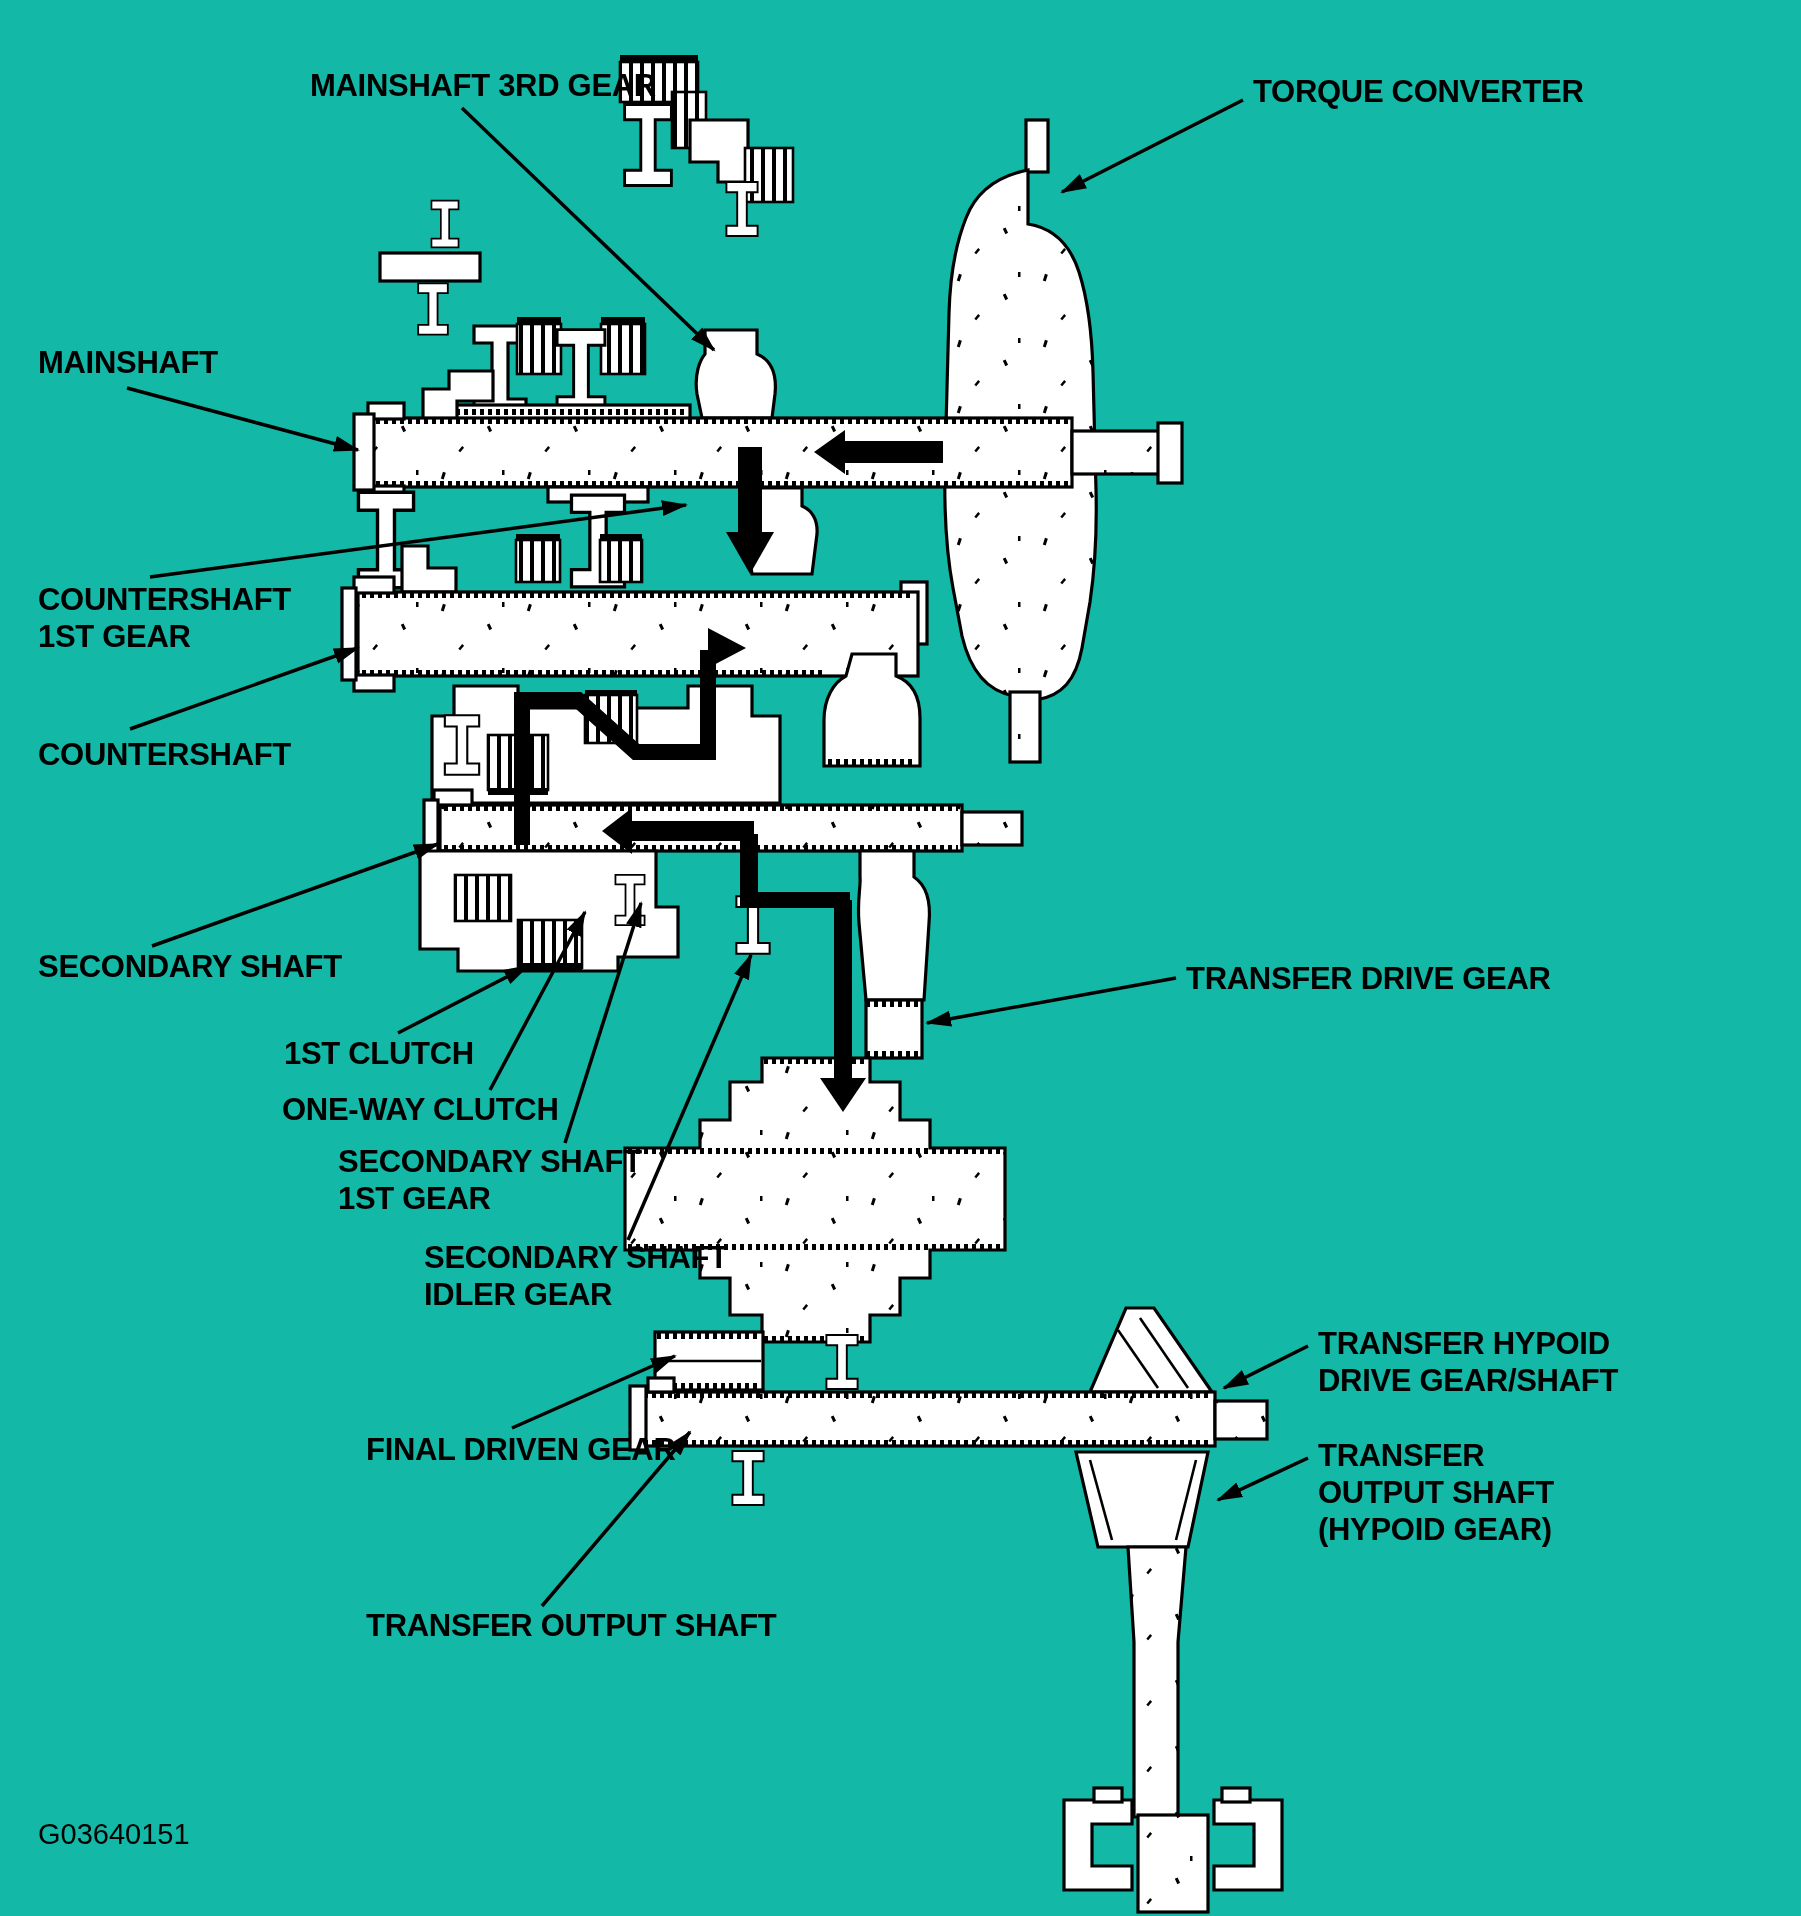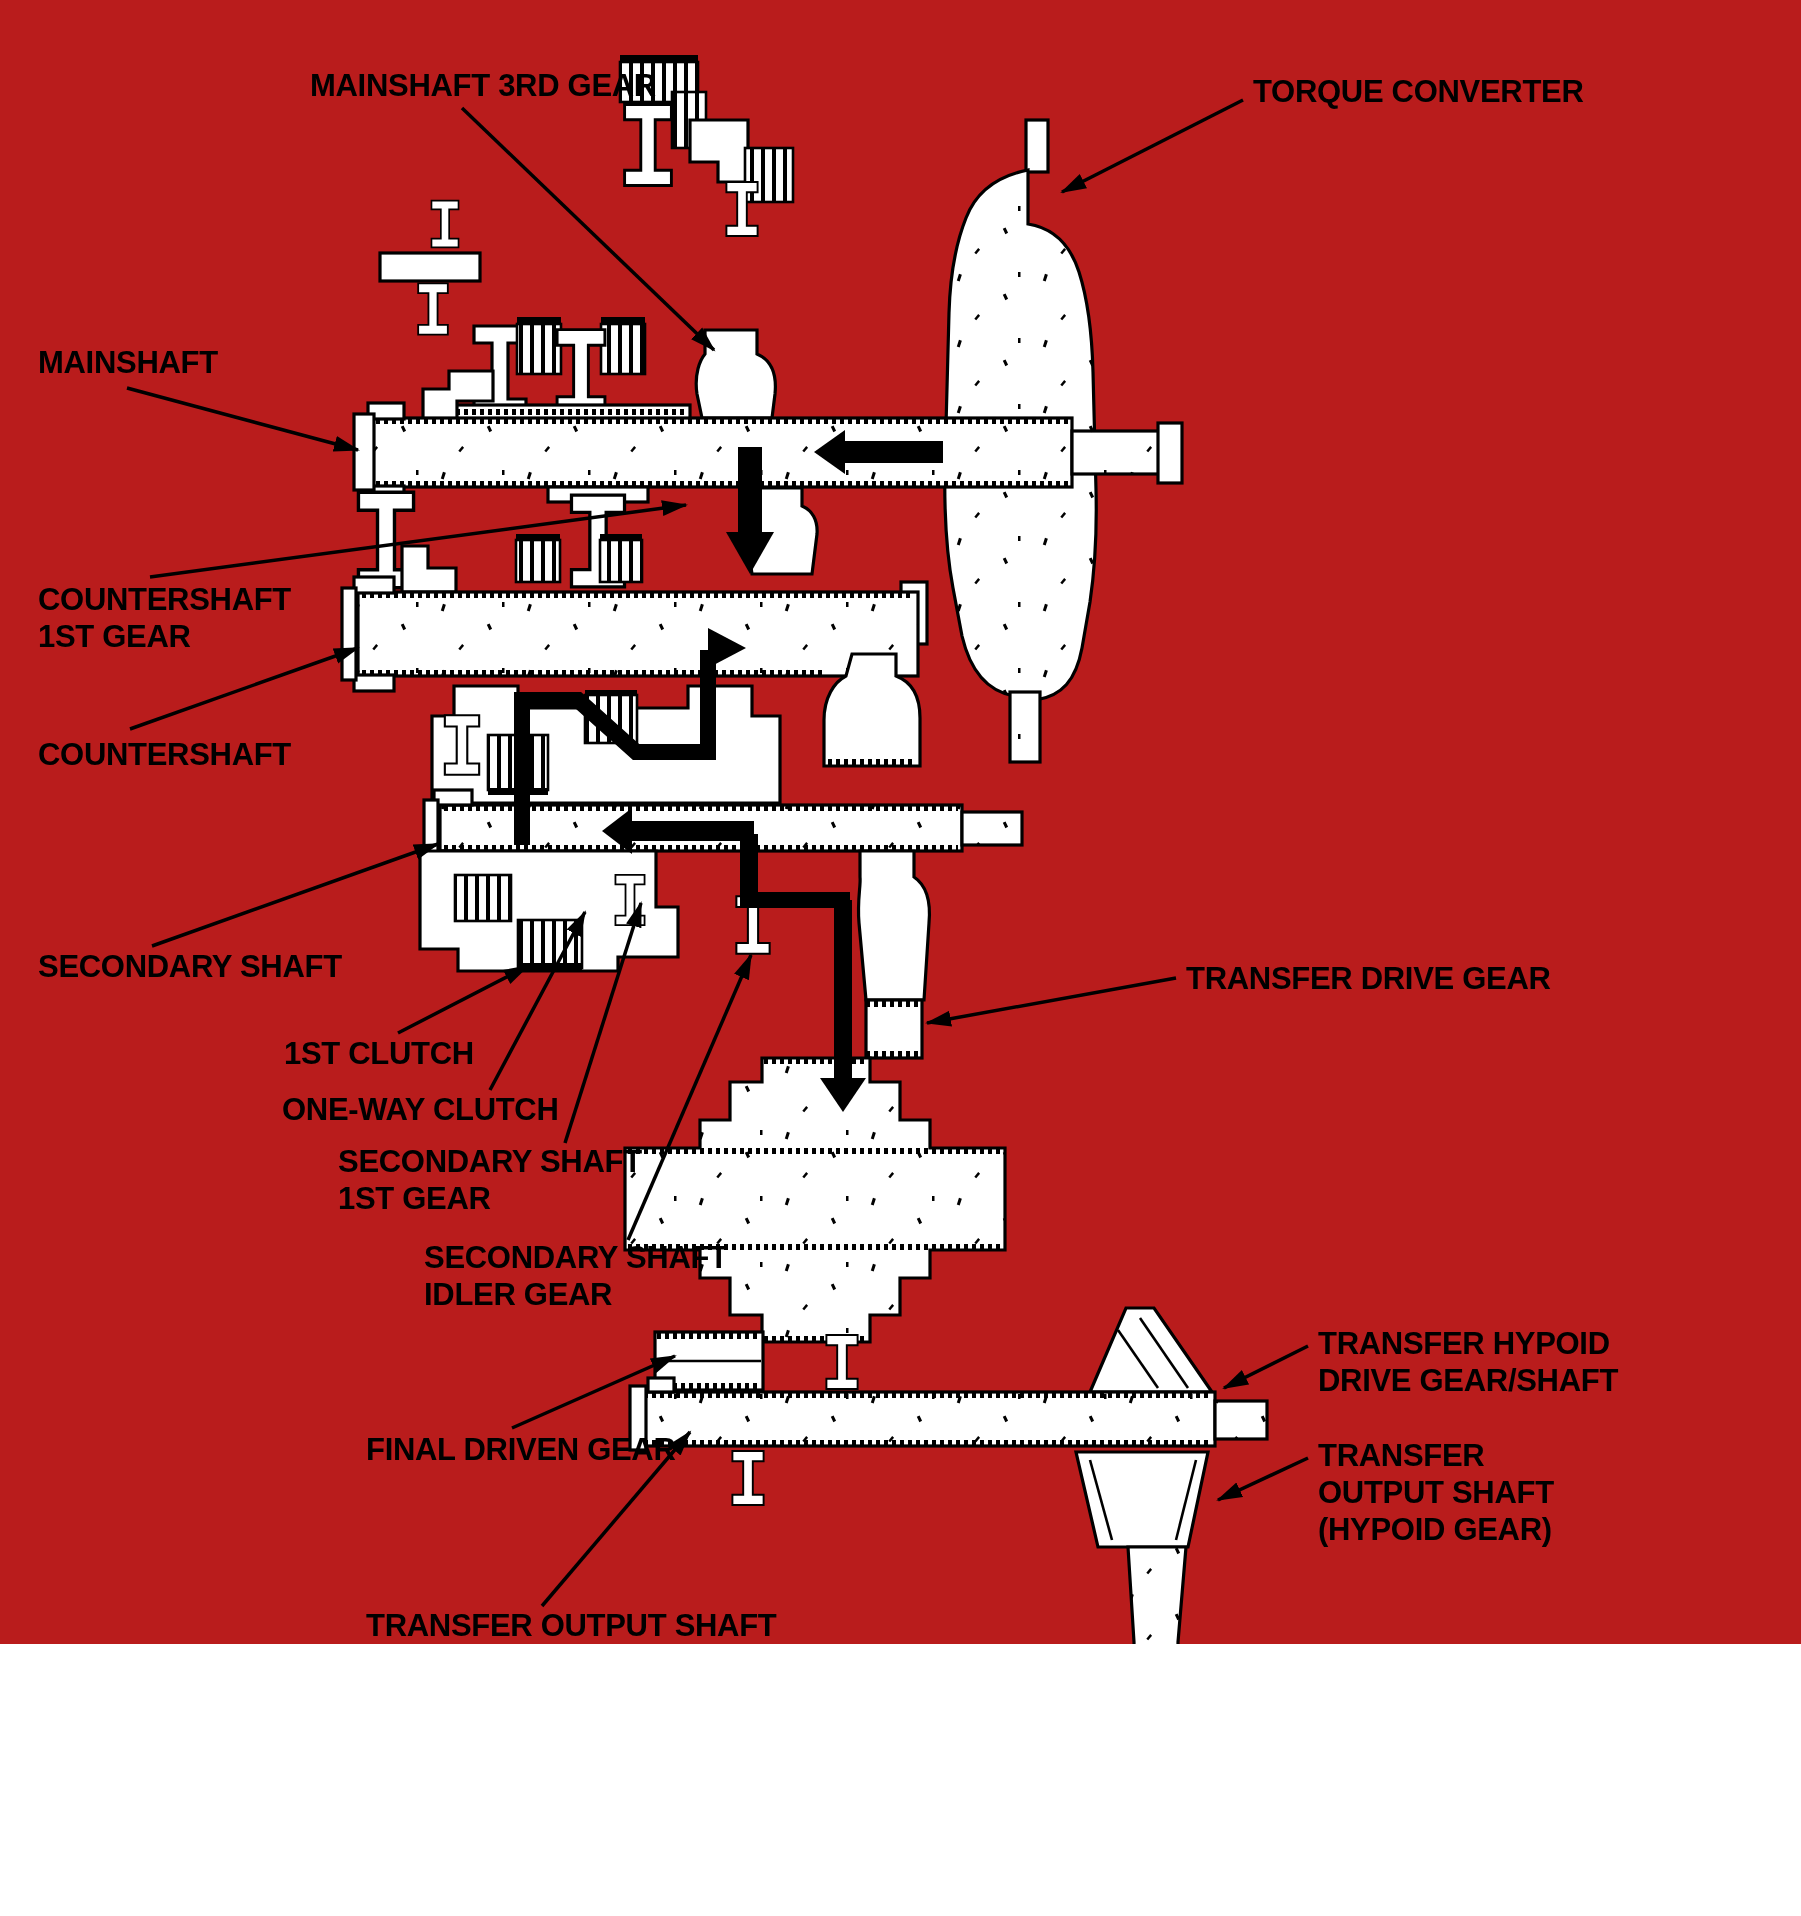--- a/index.html
+++ b/index.html
@@ -1,16 +1,16 @@
 <!DOCTYPE html>
 <html><head>
 <meta charset="utf-8">
 <style>
   html,body{margin:0;padding:0;background:#ffffff;}
-  .stage{position:relative;width:1801px;height:1644px;background:#b91c1c;overflow:hidden;
+  .stage{position:relative;width:1801px;height:1916px;background:#14b8a6;overflow:hidden;
          font-family:"Liberation Sans", sans-serif;}
   svg text{font-family:"Liberation Sans", sans-serif;font-weight:700;font-size:31px;
            letter-spacing:-0.3px;fill:#000;}
   svg text.fig{font-weight:400;font-size:29px;letter-spacing:0;}
   .part{fill:#ffffff;stroke:#000;stroke-width:3.2;}
   .stipfill{fill:url(#stip);stroke:#000;stroke-width:3.2;}
   .hatch{fill:url(#hatchV);stroke:#000;stroke-width:2.6;}
   .serr{stroke:#000;stroke-width:6;stroke-dasharray:4 4;fill:none;}
   .thin{stroke:#000;stroke-width:2.6;fill:none;}
   .leader{stroke:#000;stroke-width:3.5;fill:none;}

